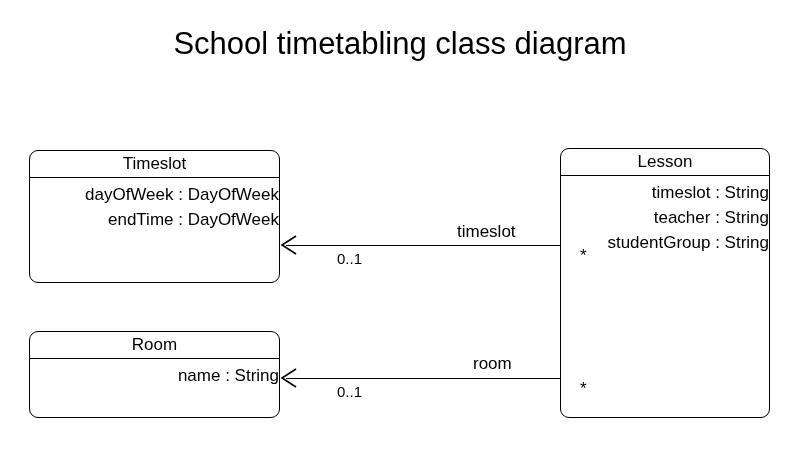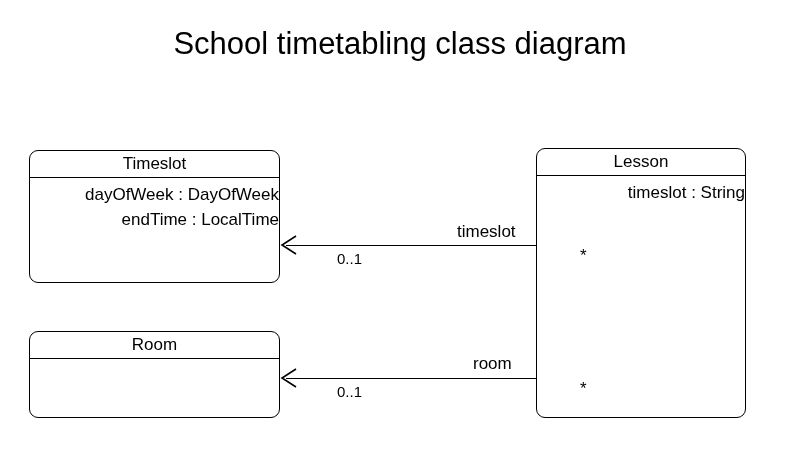--- a/index.html
+++ b/index.html
@@ -119,28 +119,33 @@
   <div class="assoc-label" style="left:473px; top:354px;">room</div>
 
   <div class="mult-label" style="left:295px; top:383px;">0..1</div>
 
   <div class="mult-label mult-star" style="left:538px; top:379px;">*</div>
 
   <div class="uml-class" style="left:29px; top:150px; width:251px; height:133px;">
     <div class="uml-class-name">Timeslot</div>
     <div class="uml-attrs">
       <div class="uml-attr">dayOfWeek : DayOfWeek</div>
-      <div class="uml-attr">endTime : LocalTime</div>
+      <div class="uml-attr">endTime : DayOfWeek</div>
     </div>
   </div>
 
   <div class="uml-class" style="left:29px; top:331px; width:251px; height:87px;">
     <div class="uml-class-name">Room</div>
+    <div class="uml-attrs">
+      <div class="uml-attr">name : String</div>
+    </div>
   </div>
 
-  <div class="uml-class" style="left:536px; top:148px; width:210px; height:270px;">
+  <div class="uml-class" style="left:560px; top:148px; width:210px; height:270px;">
     <div class="uml-class-name">Lesson</div>
     <div class="uml-attrs">
       <div class="uml-attr">timeslot : String</div>
+      <div class="uml-attr">teacher : String</div>
+      <div class="uml-attr">studentGroup : String</div>
     </div>
   </div>
 
 </div>
 
 </body></html>

